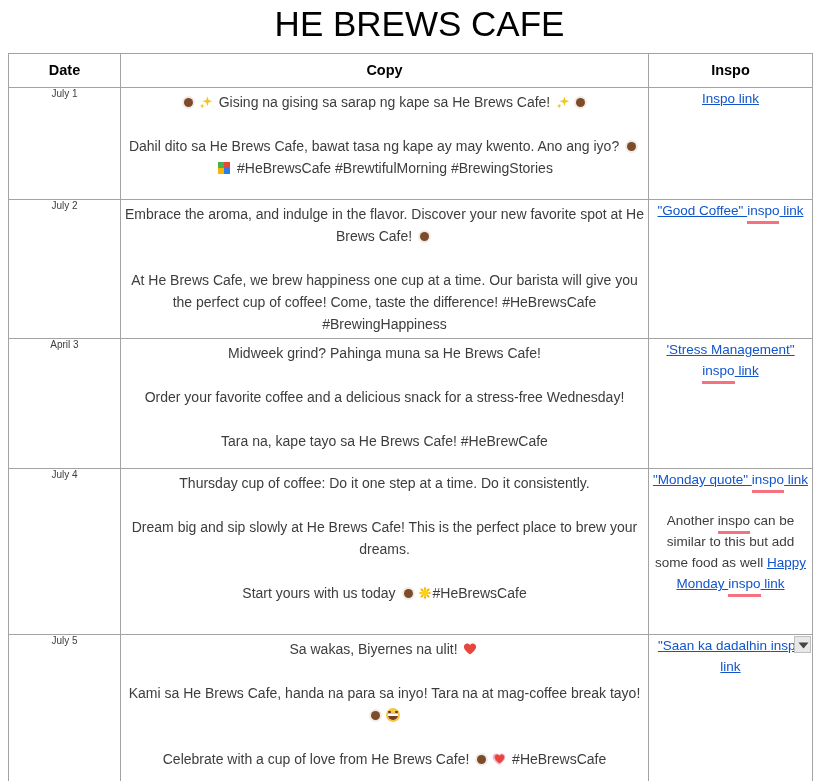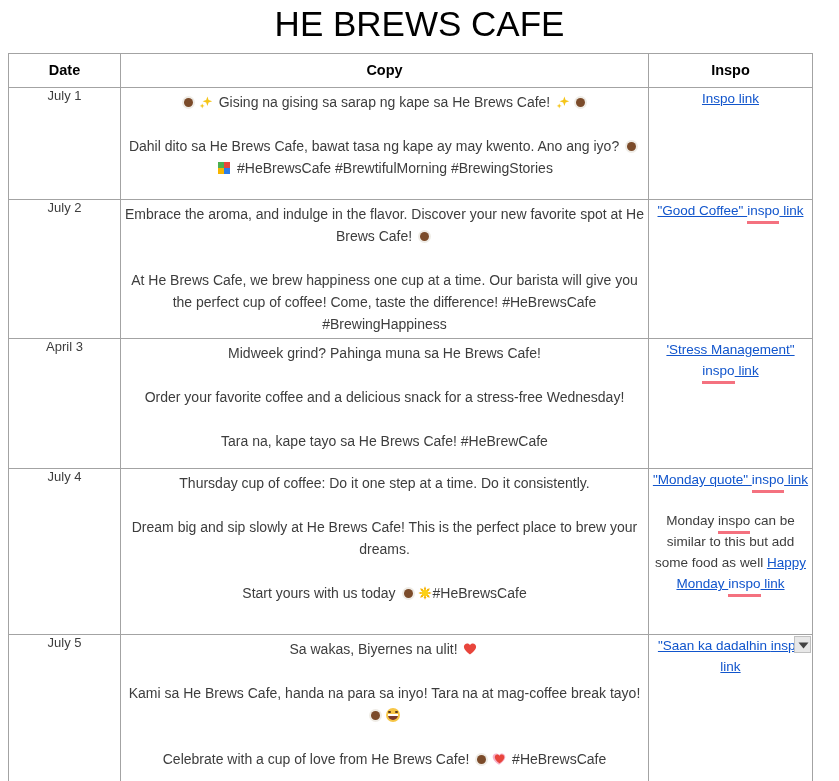--- a/index.html
+++ b/index.html
@@ -54,21 +54,21 @@
     text-align: center;
     font-size: 14.5px;
     font-weight: bold;
     height: 33px;
     line-height: 33px;
     padding: 0;
     color: #000000;
   }
   td.date-cell {
     text-align: center;
-    font-size: 13px;
+    font-size: 10px;
     color: #3d3d3d;
     padding: 10px 4px 4px 4px;
   }
   td.copy-cell {
     text-align: center;
     font-size: 14px;
     color: #3d3d3d;
     padding: 9px 8px 10px 8px;
     line-height: 22px;
   }
@@ -307,21 +307,21 @@
                     <path d="M2.2 2.2 L4.8 3.1 L5.6 5.6 L3.1 4.8 Z"></path>
                     <path d="M11.8 11.8 L9.2 10.9 L8.4 8.4 L10.9 9.2 Z"></path>
                     <path d="M11.8 2.2 L10.9 4.8 L8.4 5.6 L9.2 3.1 Z"></path>
                     <path d="M2.2 11.8 L3.1 9.2 L5.6 8.4 L4.8 10.9 Z"></path>
                   </g>
                   <circle cx="7" cy="7" r="3.3" fill="#fcd116"></circle>
                 </svg></span><span class="plain">#HeBrewsCafe</span></div>
           </td>
           <td class="inspo-cell">
             <div class="inspo-para"><a class="link" href="#">"Monday quote" </a><a class="link" href="#"><span class="misspell">inspo</span></a><a class="link" href="#"> link</a></div>
-            <div class="inspo-para"><span class="plain">Monday </span><span class="misspell plain">inspo</span><span class="plain"> can be similar to this but add some food as well </span><a class="link" href="#">Happy Monday </a><a class="link" href="#"><span class="misspell">inspo</span></a><a class="link" href="#"> link</a></div>
+            <div class="inspo-para"><span class="plain">Another </span><span class="misspell plain">inspo</span><span class="plain"> can be similar to this but add some food as well </span><a class="link" href="#">Happy Monday </a><a class="link" href="#"><span class="misspell">inspo</span></a><a class="link" href="#"> link</a></div>
           </td>
         </tr>
         <tr style="height: 147px;">
           <td class="date-cell">July 5</td>
           <td class="copy-cell">
             <div class="para"><span class="plain">Sa wakas, Biyernes na ulit! </span><span class="i-heart"><svg width="14" height="14" viewBox="0 0 14 14">
                   <path d="M7 12.4 C7 12.4 0.9 8.6 0.9 4.8 C0.9 2.8 2.4 1.4 4.2 1.4 C5.4 1.4 6.5 2.1 7 3.1 C7.5 2.1 8.6 1.4 9.8 1.4 C11.6 1.4 13.1 2.8 13.1 4.8 C13.1 8.6 7 12.4 7 12.4 Z" fill="#e8453c"></path>
                 </svg></span></div>
             <div class="para"><span class="plain">Kami sa He Brews Cafe, handa na para sa inyo! Tara na at mag-coffee break tayo! </span><span class="i-coffee"></span><span class="i-grin"><span class="eyeL"></span><span class="eyeR"></span><span class="mouth"></span><span class="teeth"></span></span></div>
             <div class="para"><span class="plain">Celebrate with a cup of love from He Brews Cafe! </span><span class="i-coffee"></span><span class="i-growheart"><svg width="14" height="14" viewBox="0 0 14 14">

